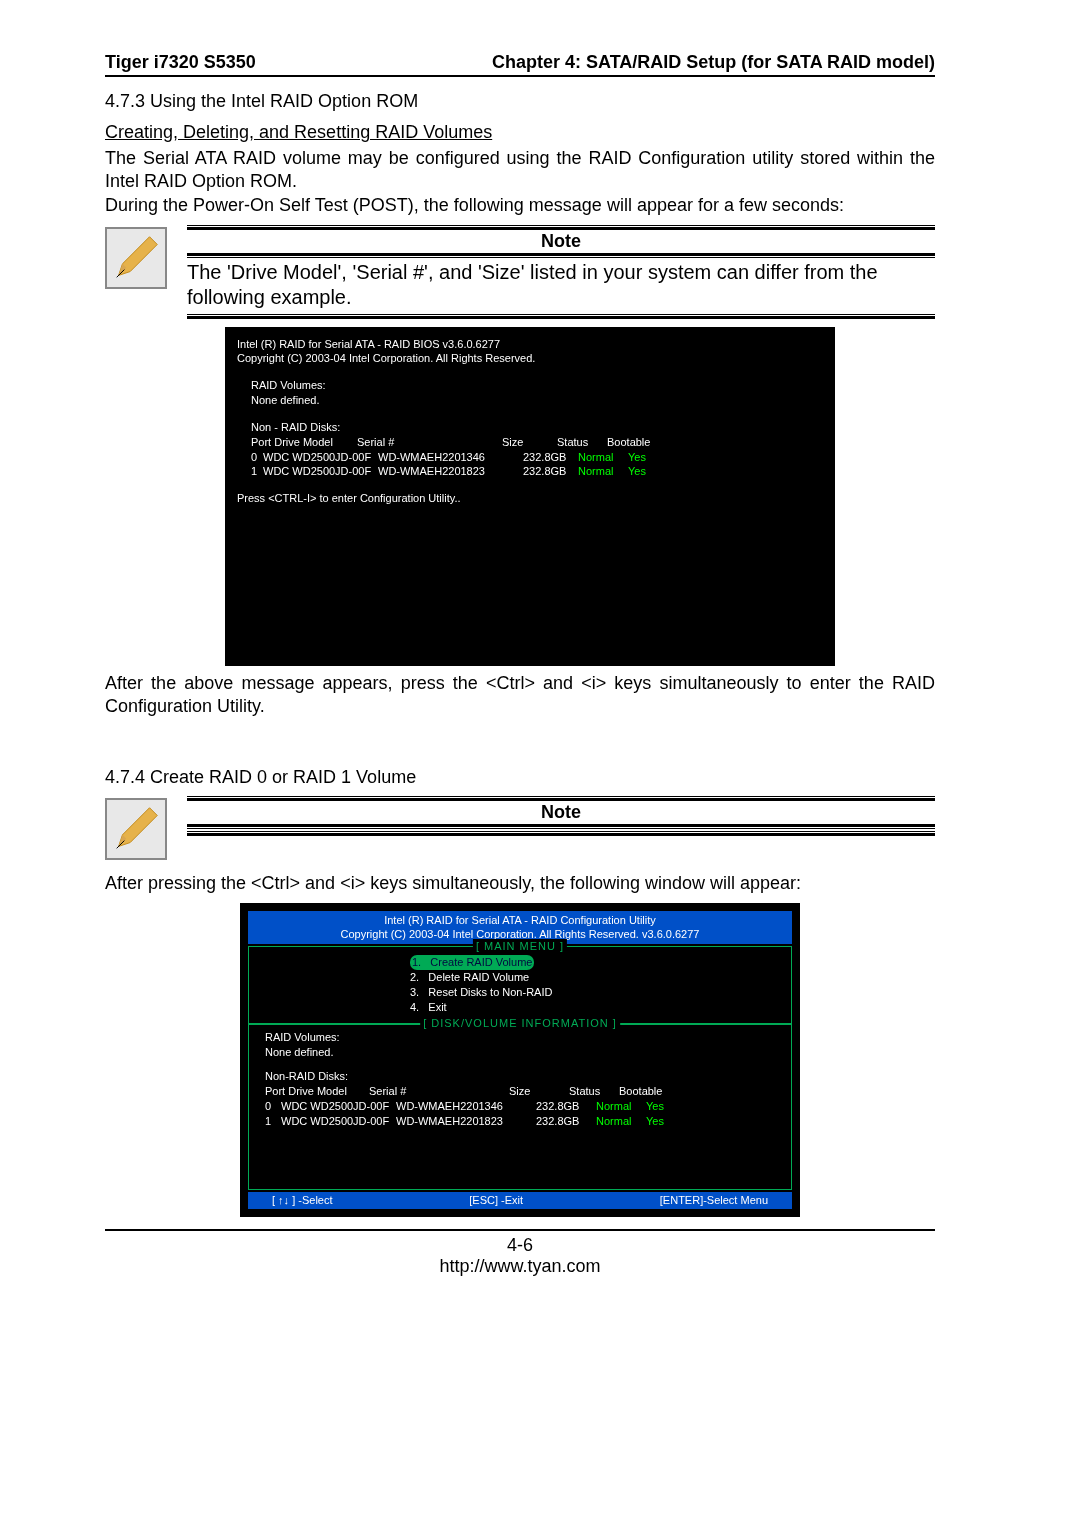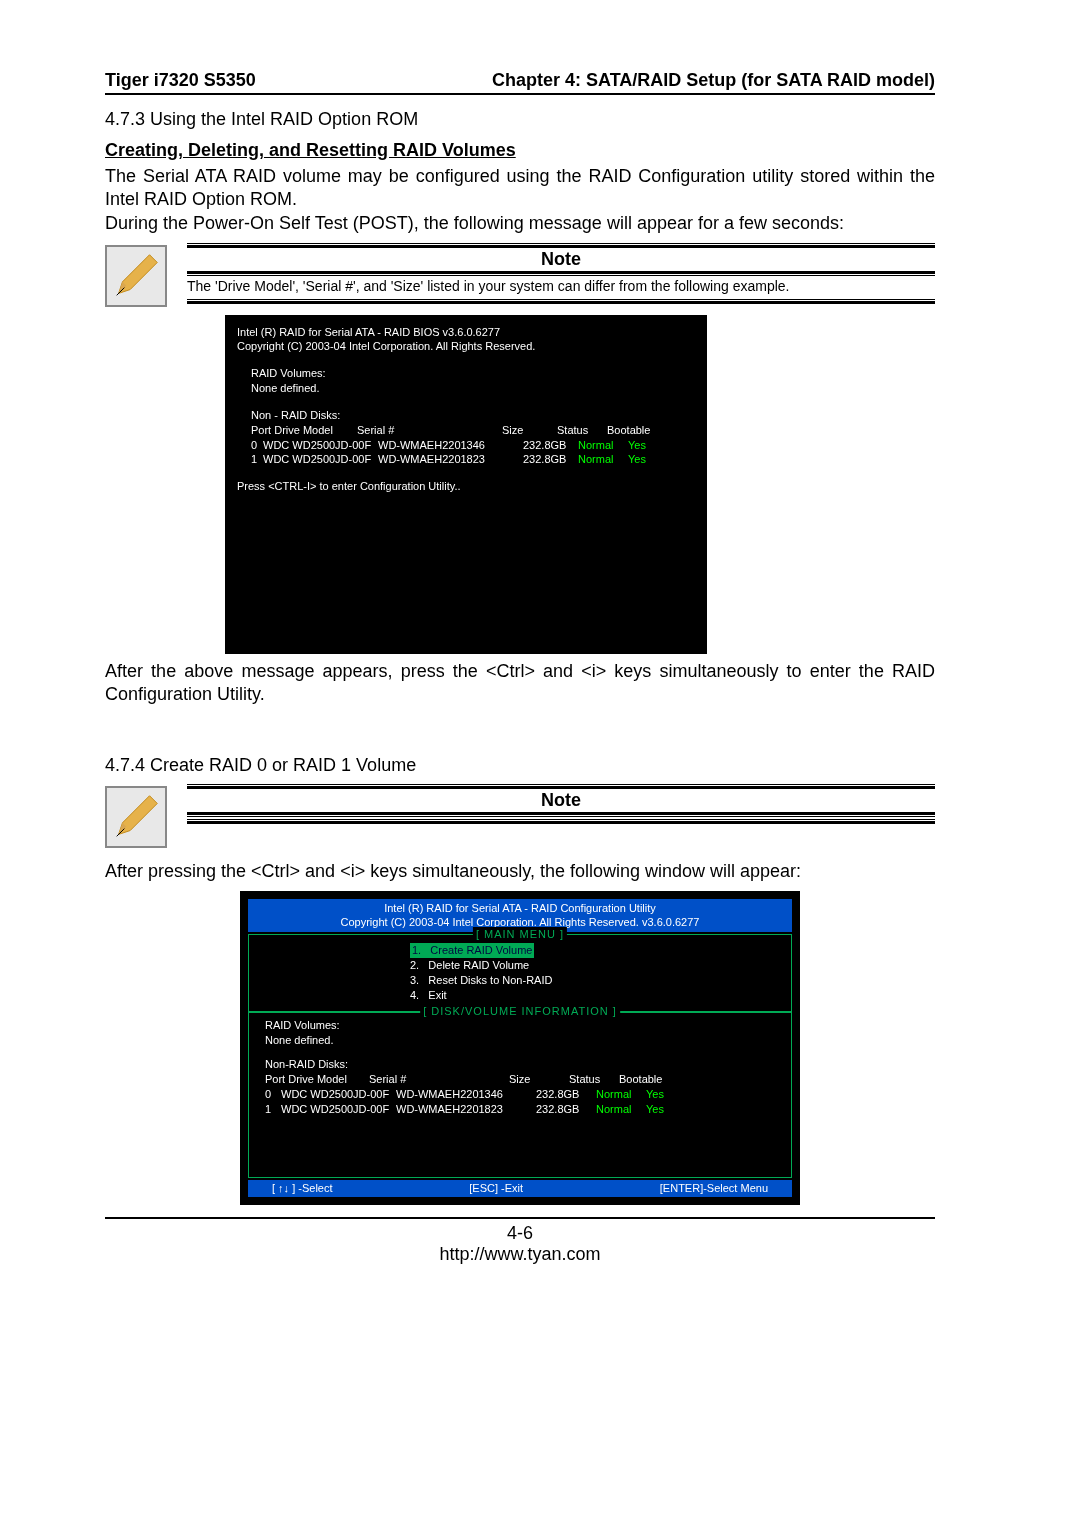--- a/index.html
+++ b/index.html
@@ -7,41 +7,41 @@
     background: #fff;
     font-family: Arial, Helvetica, sans-serif;
     width: 1080px;
     height: 1529px;
     position: relative;
     color: #000;
   }
   .page {
     position: absolute;
     left: 105px;
-    top: 70px;
+    top: 52px;
     width: 830px;
   }
   .header-row {
     display: flex;
     justify-content: space-between;
     font-weight: bold;
     font-size: 18px;
   }
   .header-underline {
     border-bottom: 2px solid #000;
     margin-top: 2px;
     margin-bottom: 14px;
   }
   .section-title {
     font-weight: normal;
     font-size: 18px;
     margin-bottom: 10px;
   }
   .subheading {
-    font-weight: bold;
+    font-weight: normal;
     text-decoration: underline;
     font-size: 18px;
     margin-bottom: 4px;
   }
   .para {
     font-size: 18px;
     line-height: 1.25;
     text-align: justify;
     margin-bottom: 2px;
   }
@@ -74,41 +74,41 @@
   .note-title-row::before,
   .note-title-row::after {
     content: '';
     position: absolute;
     left: 0; right: 0;
     border-top: 1px solid #000;
   }
   .note-title-row::before { top: -5px; }
   .note-title-row::after { bottom: -5px; }
   .note-text {
-    font-size: 14px;
+    font-size: 20px;
     line-height: 1.25;
   }
   .note-close-line {
     border-top: 3px solid #000;
     position: relative;
     margin-top: 6px;
   }
   .note-close-line::before {
     content:'';
     position:absolute; left:0; right:0; top:-5px;
     border-top:1px solid #000;
   }
 
   
   .bios1 {
     background: #000;
     color: #fff;
     font-family: Arial, Helvetica, sans-serif;
     font-size: 11px;
-    width: 482px;
+    width: 610px;
     margin-left: 120px;
     padding: 10px 12px 60px 12px;
     margin-top: 4px;
     line-height: 1.35;
   }
   .bios1 .hdr { color: #fff; }
   .bios1 .indent { padding-left: 14px; }
   .bios1 .row { display: flex; }
   .bios1 .c-port { width: 120px; padding-left:14px;}
   .bios1 .c-serial { width: 145px;}
@@ -146,21 +146,21 @@
     top: -8px;
     left: 50%;
     transform: translateX(-50%);
     background: #000;
     color: #0a5;
     padding: 0 3px;
     letter-spacing: 1px;
   }
   .bios2 .menu-list { margin: 4px auto 0 auto; width: 220px; }
   .bios2 .menu-item { white-space: pre; }
-  .bios2 .menu-item.sel { background:#0a5; color:#000a40; display:inline-block; padding:0 2px;}
+  .bios2 .menu-item.sel { background:#0a5; color:#000a40; display:inline-block; padding:0 2px;border-radius:7px;}
   .bios2 .info-frame {
     border-left: 1px solid #0a5;
     border-right: 1px solid #0a5;
     border-bottom: 1px solid #0a5;
     padding: 6px 10px 20px 10px;
     position: relative;
   }
   .bios2 .info-frame::before {
     content:''; position:absolute; top:0; left:0; right:0; border-top:1px solid #0a5;
   }

